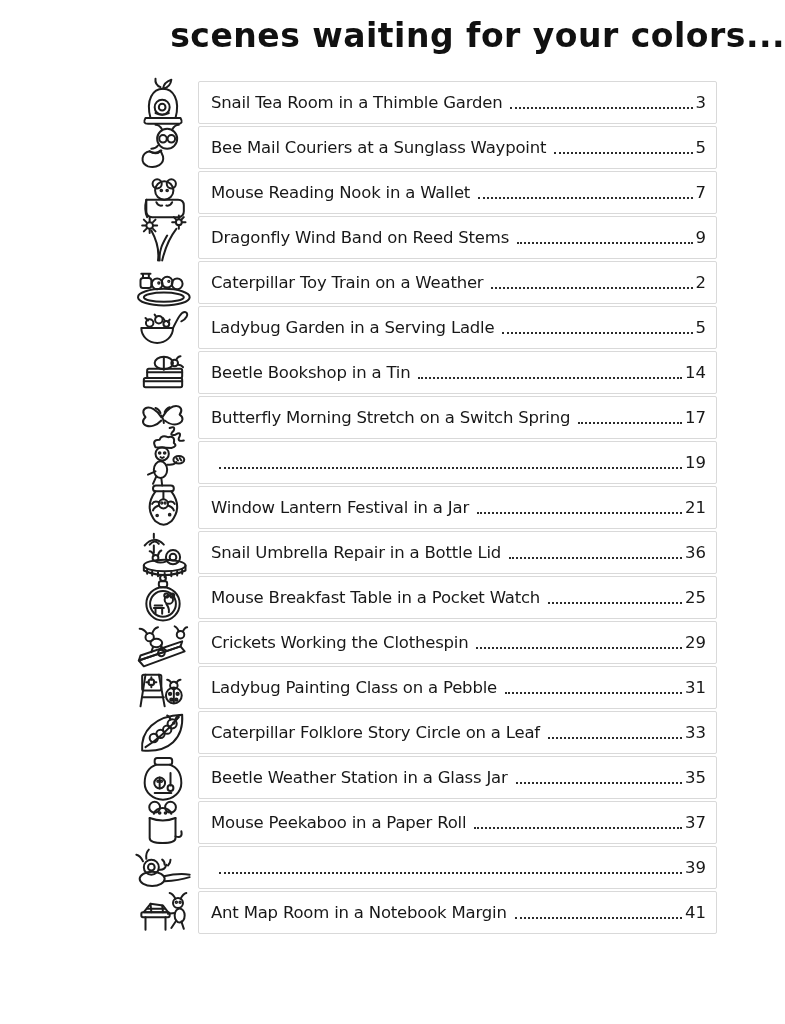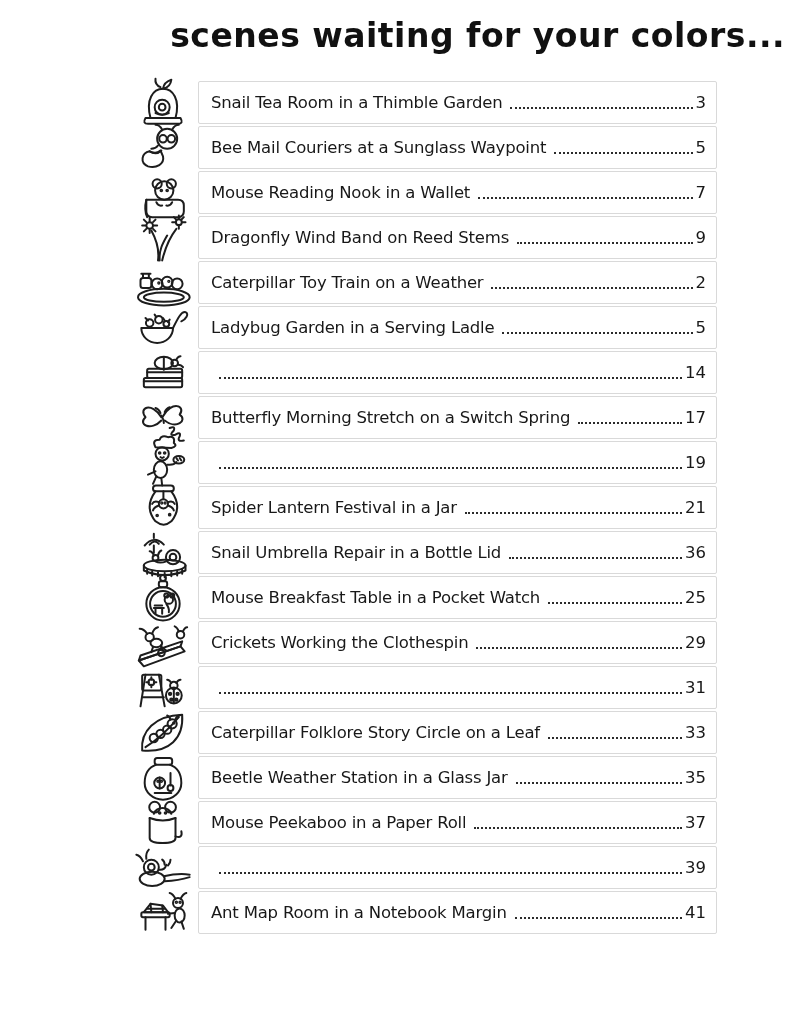--- a/index.html
+++ b/index.html
@@ -152,20 +152,21 @@
         <svg viewBox="0 0 72 72" fill="none" stroke="#1d1d1d" stroke-width="2.4" stroke-linecap="round" stroke-linejoin="round">
           <rect x="13" y="42" width="46" height="11" rx="2"></rect>
           <rect x="17" y="31" width="42" height="11" rx="2"></rect>
           <path d="M13 46 h46 M17 35 h42"></path>
           <ellipse cx="37" cy="24" rx="11" ry="7.5"></ellipse>
           <path d="M37 17 v15"></path>
           <circle cx="50" cy="24" r="4"></circle>
           <path d="M52 20 q2 -4 5 -4 M54 26 q4 0 6 3"></path>
         </svg>
       </span>
+      <span class="row-label">Beetle Bookshop in a Tin</span>
       <span class="leader"></span>
       <span class="page-num">14</span>
     </div>
     <div class="row">
       <span class="row-icon">
         <svg viewBox="0 0 72 72" fill="none" stroke="#1d1d1d" stroke-width="2.4" stroke-linecap="round" stroke-linejoin="round">
           <path d="M34 35 C22 16 6 24 15 35 C5 44 22 52 34 39"></path>
           <path d="M36 34 C46 15 64 21 56 32 C66 39 52 50 38 39"></path>
           <path d="M34 33 q3 5 3 9"></path>
           <path d="M33 30 q-2 -5 -6 -6 M38 29 q2 -5 6 -6"></path>
@@ -201,21 +202,21 @@
           <path d="M27 16 q-14 19 0 36 q10 8 19 0 q14 -17 0 -36"></path>
           <path d="M36.5 16 v9"></path>
           <circle cx="36.5" cy="31" r="5.5"></circle>
           <circle cx="34.5" cy="30" r="0.8"></circle>
           <circle cx="38.5" cy="30" r="0.8"></circle>
           <path d="M31 29 q-6 -2 -8 2 M31 33 q-6 2 -7 6 M42 29 q6 -2 8 2 M42 33 q6 2 7 6"></path>
           <circle cx="29" cy="45" r="1"></circle>
           <circle cx="44" cy="44" r="1"></circle>
         </svg>
       </span>
-      <span class="row-label">Spider Lantern Festival in a Jar</span>
+      <span class="row-label">Window Lantern Festival in a Jar</span>
       <span class="leader"></span>
       <span class="page-num">21</span>
     </div>
     <div class="row">
       <span class="row-icon">
         <svg viewBox="0 0 72 72" fill="none" stroke="#1d1d1d" stroke-width="2.4" stroke-linecap="round" stroke-linejoin="round">
           <ellipse cx="38" cy="51" rx="25" ry="7"></ellipse>
           <path d="M13 51 v6 q25 11 50 0 v-6"></path>
           <path d="M17 56 v5 M23 58 v5 M30 59 v5 M38 60 v5 M46 59 v5 M53 58 v5 M59 56 v5"></path>
           <circle cx="48" cy="41" r="8.5"></circle>
@@ -279,20 +280,21 @@
           <circle cx="49" cy="45" r="9.5"></circle>
           <circle cx="49" cy="33" r="4.5"></circle>
           <path d="M49 37 v17"></path>
           <circle cx="44.5" cy="43" r="1.4"></circle>
           <circle cx="53.5" cy="43" r="1.4"></circle>
           <circle cx="46" cy="50" r="1.4"></circle>
           <circle cx="52" cy="50" r="1.4"></circle>
           <path d="M46 30 q-2 -4 -5 -4 M52 30 q2 -4 5 -4"></path>
         </svg>
       </span>
+      <span class="row-label">Ladybug Painting Class on a Pebble</span>
       <span class="leader"></span>
       <span class="page-num">31</span>
     </div>
     <div class="row">
       <span class="row-icon">
         <svg viewBox="0 0 72 72" fill="none" stroke="#1d1d1d" stroke-width="2.4" stroke-linecap="round" stroke-linejoin="round">
           <path d="M11 57 C9 34 26 15 59 14 C61 42 44 60 11 57 Z"></path>
           <path d="M15 53 C28 45 44 30 55 17"></path>
           <circle cx="25" cy="42" r="5"></circle>
           <circle cx="33" cy="37" r="5"></circle>

